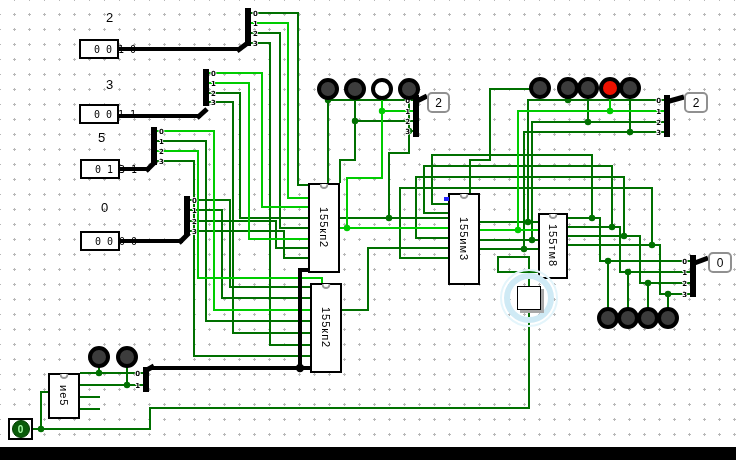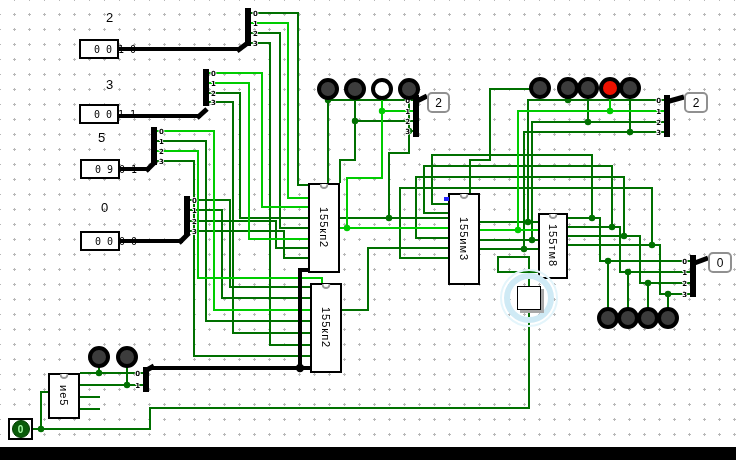--- a/index.html
+++ b/index.html
@@ -222,21 +222,21 @@
         <circle cx="99" cy="357" r="9" fill="#3c3c3c" stroke="#000" stroke-width="4"></circle>
         <circle cx="127" cy="357" r="9" fill="#3c3c3c" stroke="#000" stroke-width="4"></circle>
       </g>
   </svg>
 
   <div class="inputlbl" style="left:106px;top:10px;">2</div>
   <div class="inputbox" style="left:79px;top:39px;">0 0 1 0</div>
   <div class="inputlbl" style="left:106px;top:77px;">3</div>
   <div class="inputbox" style="left:79px;top:104px;">0 0 1 1</div>
   <div class="inputlbl" style="left:98px;top:130px;">5</div>
-  <div class="inputbox" style="left:80px;top:159px;">0 9 0 1</div>
+  <div class="inputbox" style="left:80px;top:159px;">0 1 3 1</div>
   <div class="inputlbl" style="left:101px;top:200px;">0</div>
   <div class="inputbox" style="left:80px;top:231px;">0 0 0 0</div>
 
   <div class="chip" style="left:308px;top:183px;width:32px;height:90px;">
     <span class="notch"></span>
     <span class="chiplbl">155кп2</span>
   </div>
   <div class="chip" style="left:310px;top:283px;width:32px;height:90px;">
     <span class="notch"></span>
     <span class="chiplbl">155кп2</span>

